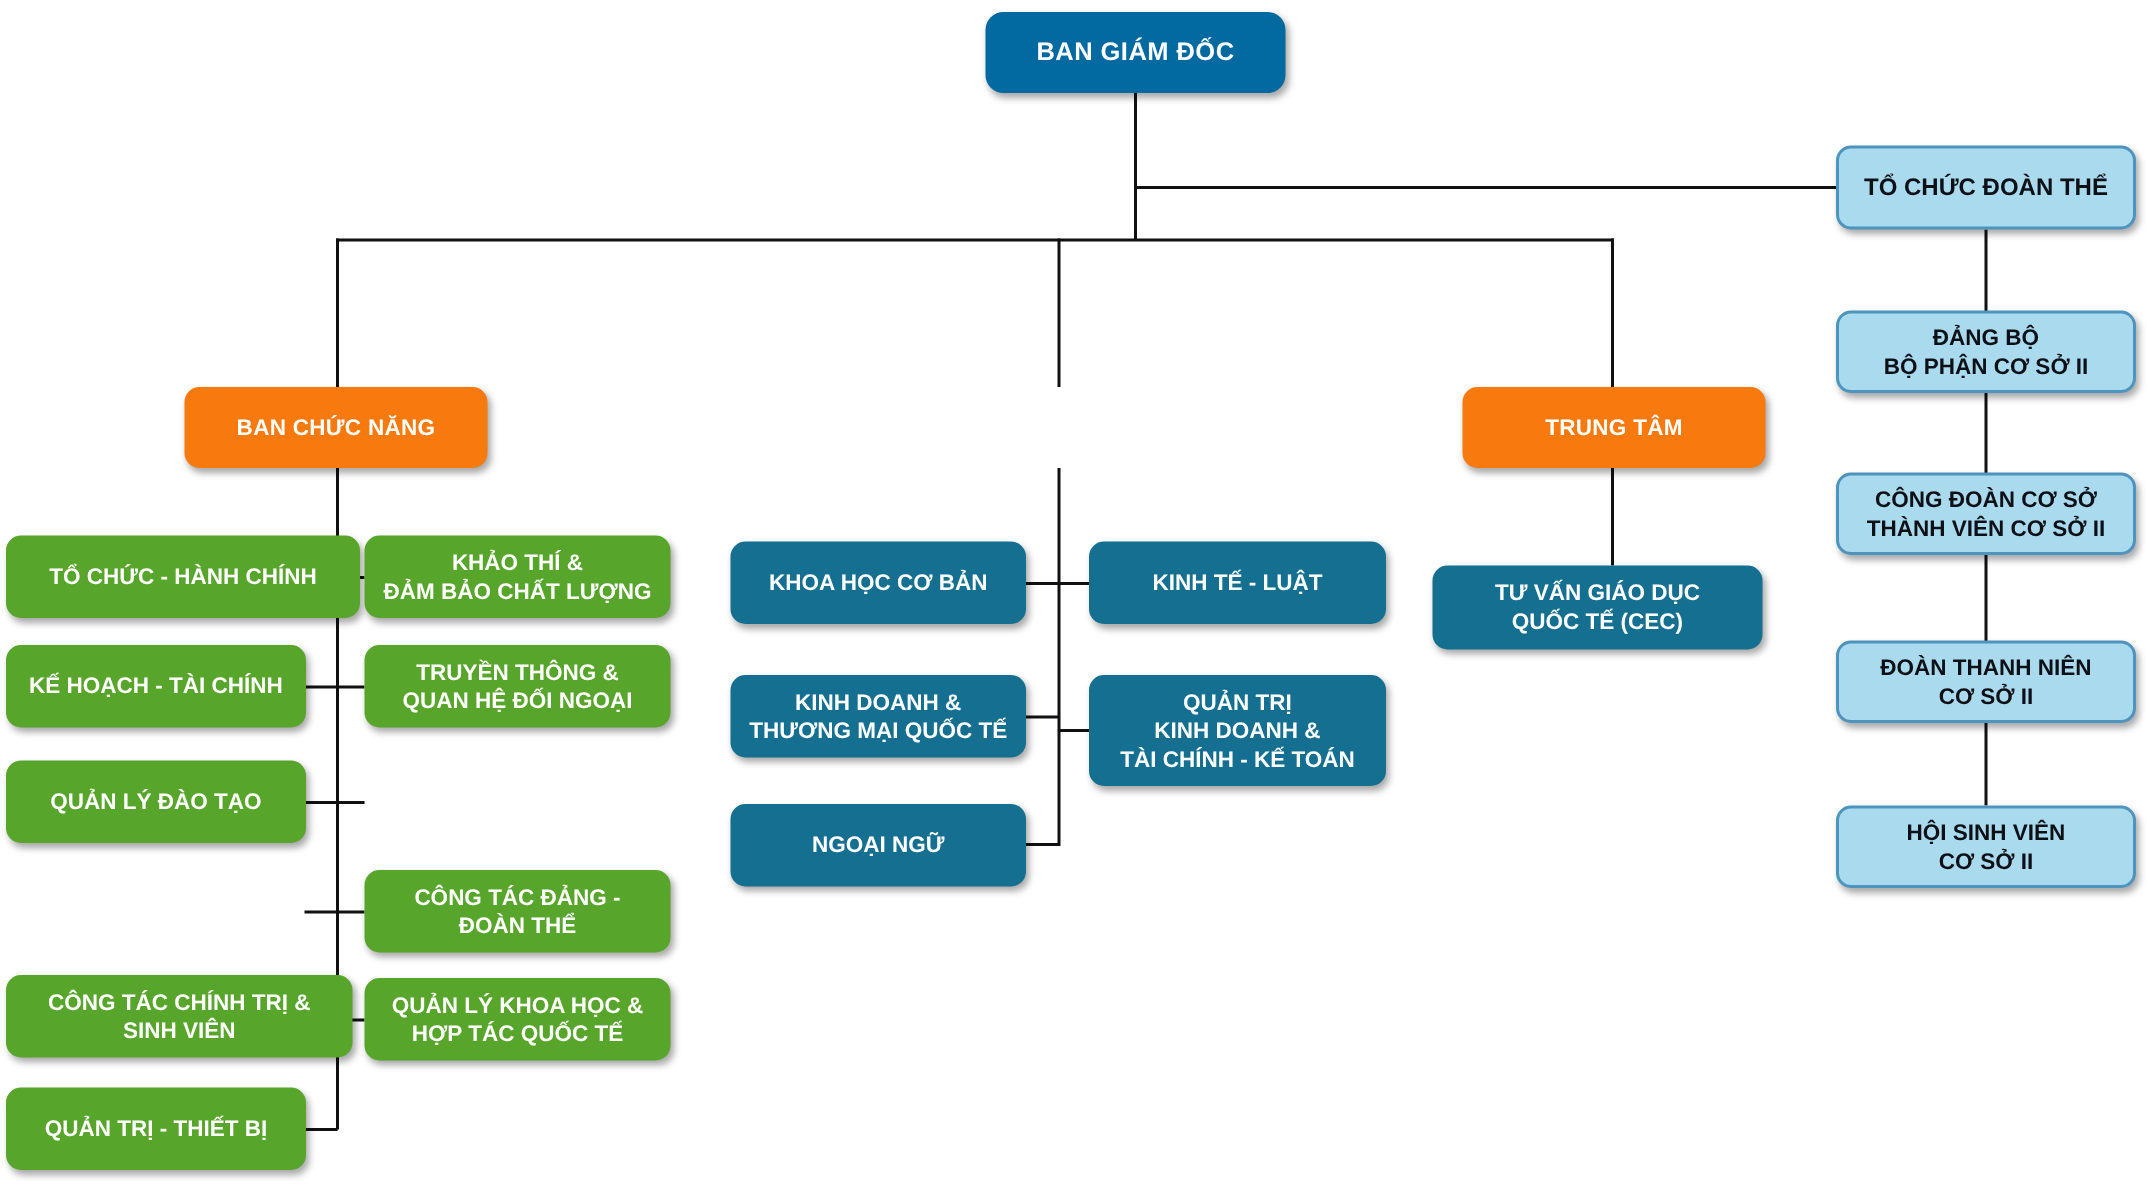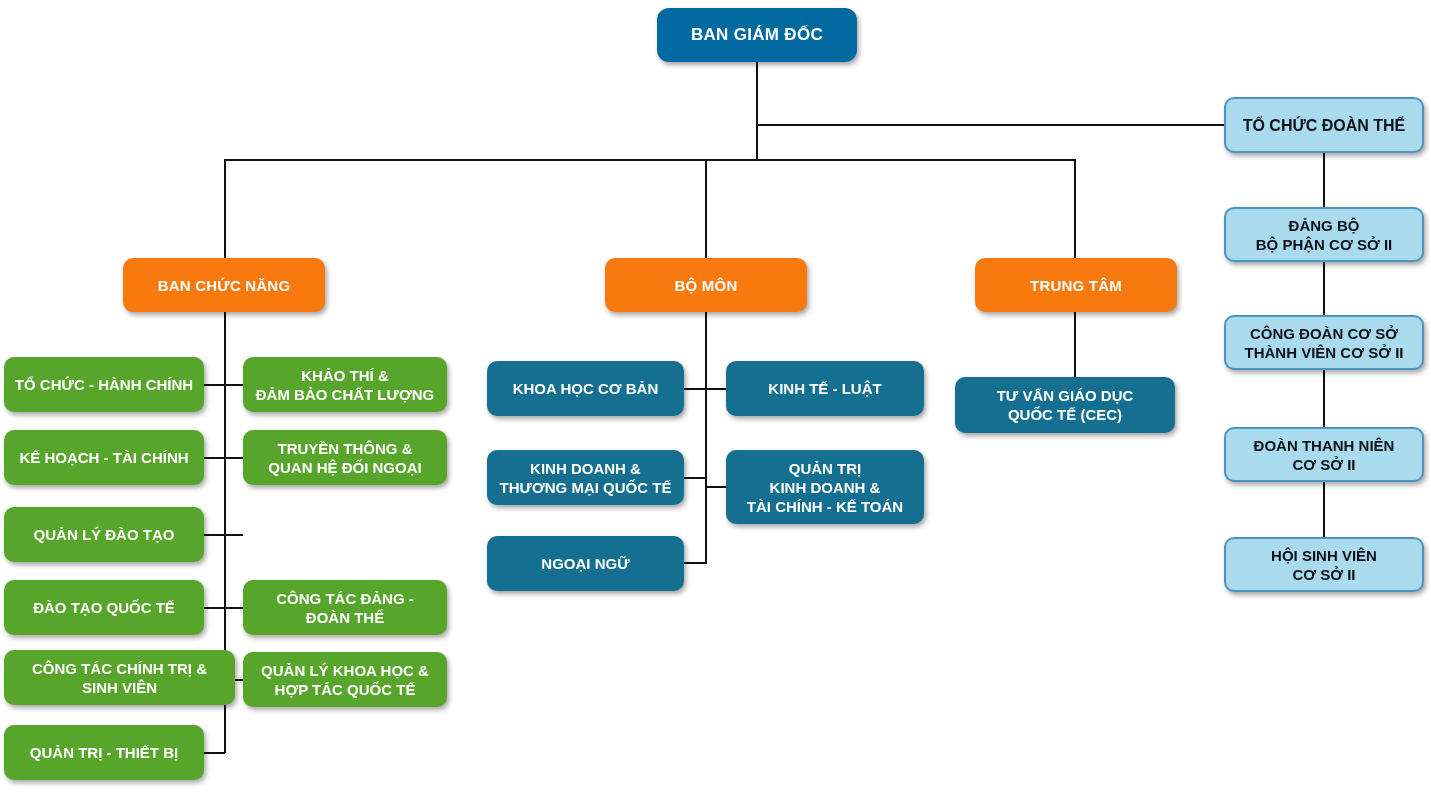--- a/index.html
+++ b/index.html
@@ -89,38 +89,32 @@
 CƠ SỞ II</span>
   </div>
   <div class="node blue" style="left:1224px;top:537px;width:200px;height:55px;">
     <span class="lbl">HỘI SINH VIÊN
 CƠ SỞ II</span>
   </div>
 
   <div class="node orange" style="left:123px;top:258px;width:202px;height:54px;">
     <span class="lbl">BAN CHỨC NĂNG</span>
   </div>
-  <div class="node orange" style="left:605px;top:258px;width:202px;height:54px;">
-    <span class="lbl">BỘ MÔN</span>
-  </div>
   <div class="node orange" style="left:975px;top:258px;width:202px;height:54px;">
     <span class="lbl">TRUNG TÂM</span>
   </div>
 
-  <div class="node green" style="left:4px;top:357px;width:200px;height:55px;">
+  <div class="node green" style="left:4px;top:357px;width:236px;height:55px;">
     <span class="lbl">TỔ CHỨC - HÀNH CHÍNH</span>
   </div>
   <div class="node green" style="left:4px;top:430px;width:200px;height:55px;">
     <span class="lbl">KẾ HOẠCH - TÀI CHÍNH</span>
   </div>
   <div class="node green" style="left:4px;top:507px;width:200px;height:55px;">
     <span class="lbl">QUẢN LÝ ĐÀO TẠO</span>
-  </div>
-  <div class="node green" style="left:4px;top:580px;width:200px;height:55px;">
-    <span class="lbl">ĐÀO TẠO QUỐC TẾ</span>
   </div>
   <div class="node green" style="left:4px;top:650px;width:231px;height:55px;text-align:center;">
     <span class="lbl">CÔNG TÁC CHÍNH TRỊ &amp;
 SINH VIÊN</span>
   </div>
   <div class="node green" style="left:4px;top:725px;width:200px;height:55px;">
     <span class="lbl">QUẢN TRỊ - THIẾT BỊ</span>
   </div>
 
   <div class="node green" style="left:243px;top:357px;width:204px;height:55px;">

